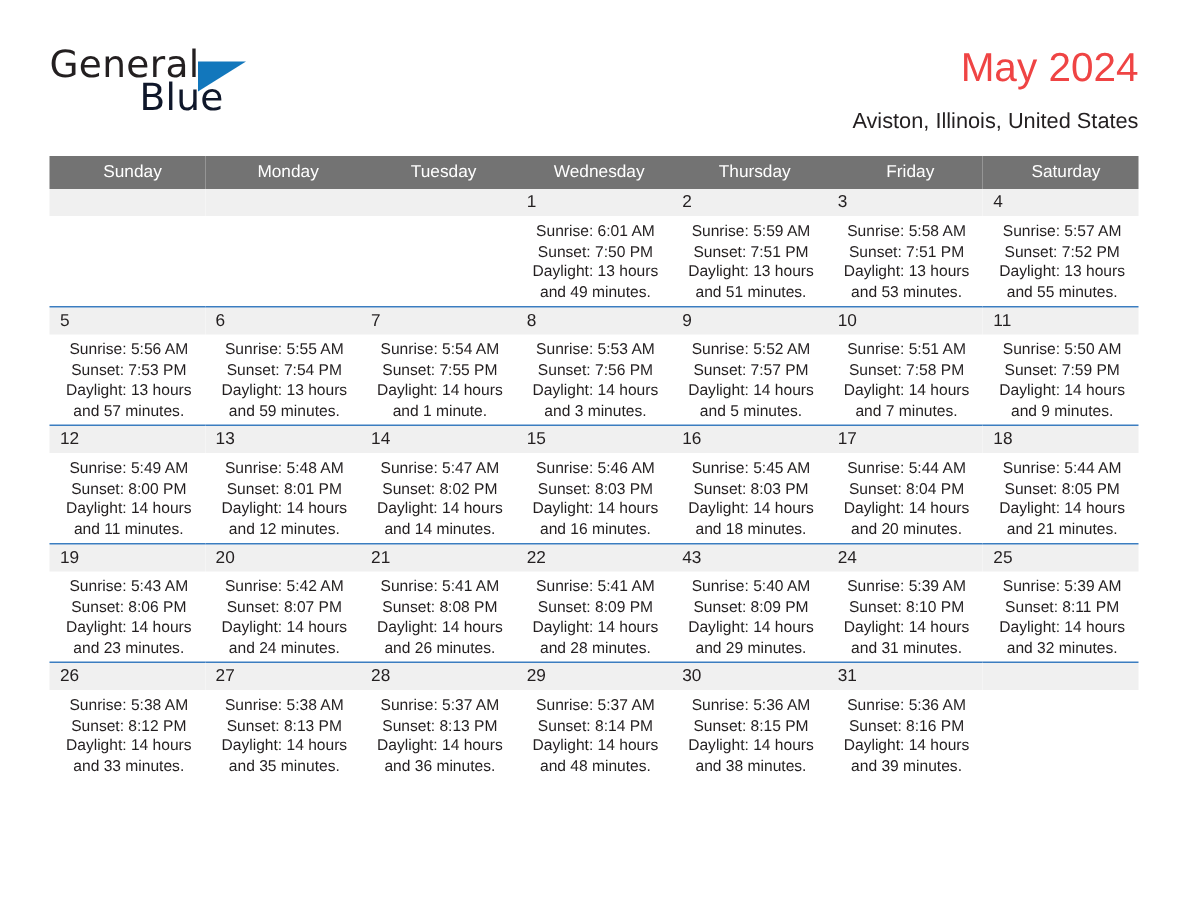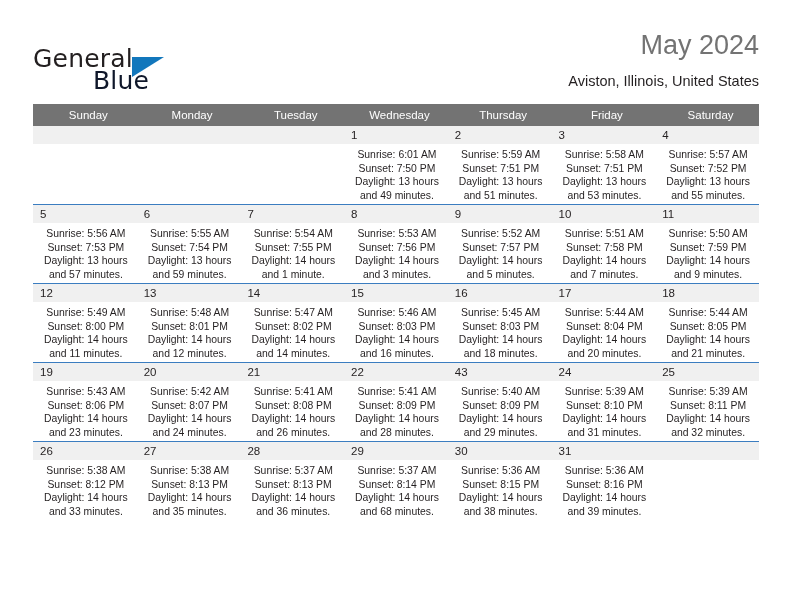--- a/index.html
+++ b/index.html
@@ -25,21 +25,21 @@
   .header {
     position: absolute;
     left: 33px;
     top: 28px;
     right: 33px;
     height: 72px;
   }
   .brand {
     position: absolute;
     left: 0;
-    top: 16px;
+    top: 0;
     width: 170px;
     height: 58px;
   }
   .brand-general {
     position: absolute;
     left: 0;
     top: 0;
     font-size: 25px;
     letter-spacing: 0.2px;
     color: #231f20;
@@ -67,21 +67,21 @@
   }
 
   .title-block {
     position: absolute;
     right: 0;
     top: 0;
     text-align: right;
   }
   .cal-title {
     font-size: 27px;
-    color: #737373;
+    color: #ef4444;
     line-height: 34px;
     white-space: nowrap;
     font-weight: 400;
   }
   .cal-subtitle {
     font-size: 14.5px;
     color: #231f20;
     line-height: 22px;
     margin-top: 8px;
     white-space: nowrap;
@@ -461,21 +461,21 @@
               <div>Daylight: 14 hours</div>
               <div>and 36 minutes.</div>
             </div>
           </td>
           <td>
             <div class="daynum">29</div>
             <div class="cell-body">
               <div>Sunrise: 5:37 AM</div>
               <div>Sunset: 8:14 PM</div>
               <div>Daylight: 14 hours</div>
-              <div>and 68 minutes.</div>
+              <div>and 48 minutes.</div>
             </div>
           </td>
           <td>
             <div class="daynum">30</div>
             <div class="cell-body">
               <div>Sunrise: 5:36 AM</div>
               <div>Sunset: 8:15 PM</div>
               <div>Daylight: 14 hours</div>
               <div>and 38 minutes.</div>
             </div>

